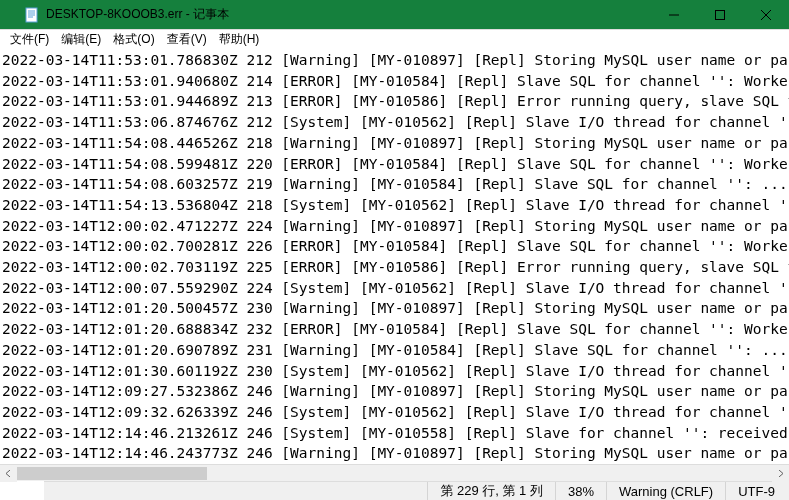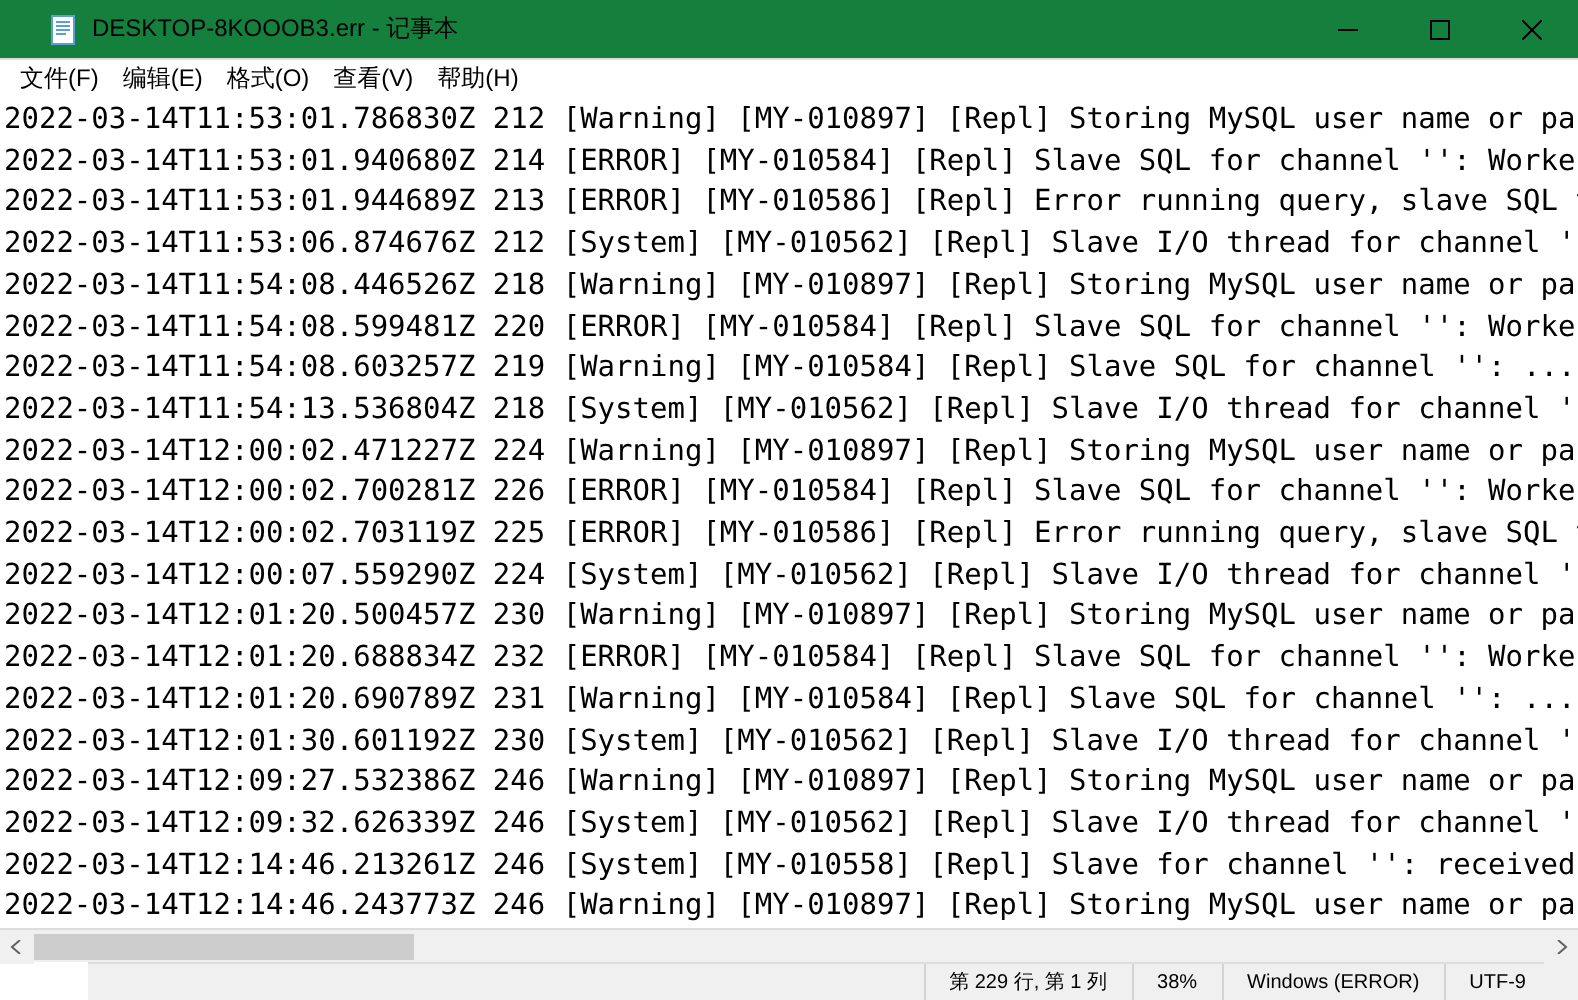--- a/index.html
+++ b/index.html
@@ -10,21 +10,21 @@
 .win-controls { display: flex; height: 100%; }
 .win-btn { width: 46px; height: 100%; display: flex; align-items: center; justify-content: center; cursor: default; font-family: sans-serif; }
 .menubar { height: 20px; display: flex; align-items: flex-end; padding: 0 4px; font-size: 12px; }
 .menu-item { padding: 2px 6px; cursor: default; }
 .content { height: 414px; overflow: hidden; position: relative; white-space: nowrap; font-family: "Microsoft YaHei", SimSun, monospace; font-size: 14.5px; line-height: 20.7px; padding: 0 2px; color: #000; }
 .log-line { white-space: nowrap; }
 .hscroll { height: 17px; background: #f0f0f0; border-top: 1px solid #ddd; display: flex; align-items: center; }
 .hscroll-btn { width: 17px; height: 17px; display: flex; align-items: center; justify-content: center; font-size: 9px; color: #606060; background: #f0f0f0; }
 .hscroll-track { flex: 1; height: 100%; position: relative; background: #f0f0f0; }
 .hscroll-thumb { position: absolute; left: 0; top: 2px; height: 13px; width: 190px; background: #cdcdcd; }
-.statusbar { height: 19px; background: #f0f0f0; display: flex; align-items: center; font-size: 10px; padding: 0 14px; border-top: 1px solid #ddd; margin-left: 44px; }
+.statusbar { height: 19px; background: #f0f0f0; display: flex; align-items: center; font-size: 13px; padding: 0 2px; border-top: 1px solid #ddd; margin-left: 44px; }
 .status-spacer { flex: 1; }
 .status-cell { padding: 0 12px; border-left: 1px solid #d4d4d4; height: 100%; display: flex; align-items: center; }
 </style>
 </head>
 <body>
 
 <div class="titlebar">
   <span class="title-icon">
     <svg width="16" height="16" viewBox="0 0 16 16">
         <rect x="2" y="1" width="11" height="14" fill="#fff" stroke="#5aa0d8" stroke-width="1"></rect>
@@ -99,15 +99,15 @@
     <svg width="7" height="7">
         <path d="M2 0 L6 3.5 L2 7" fill="none" stroke="#606060" stroke-width="1"></path>
       </svg>
   </div>
 </div>
 
 <div class="statusbar">
   <div class="status-spacer"></div>
   <div class="status-cell">第 229 行, 第 1 列</div>
   <div class="status-cell">38%</div>
-  <div class="status-cell">Windows (ERROR)</div>
+  <div class="status-cell">Warning (CRLF)</div>
   <div class="status-cell">UTF-9</div>
 </div>
 
 </body></html>

